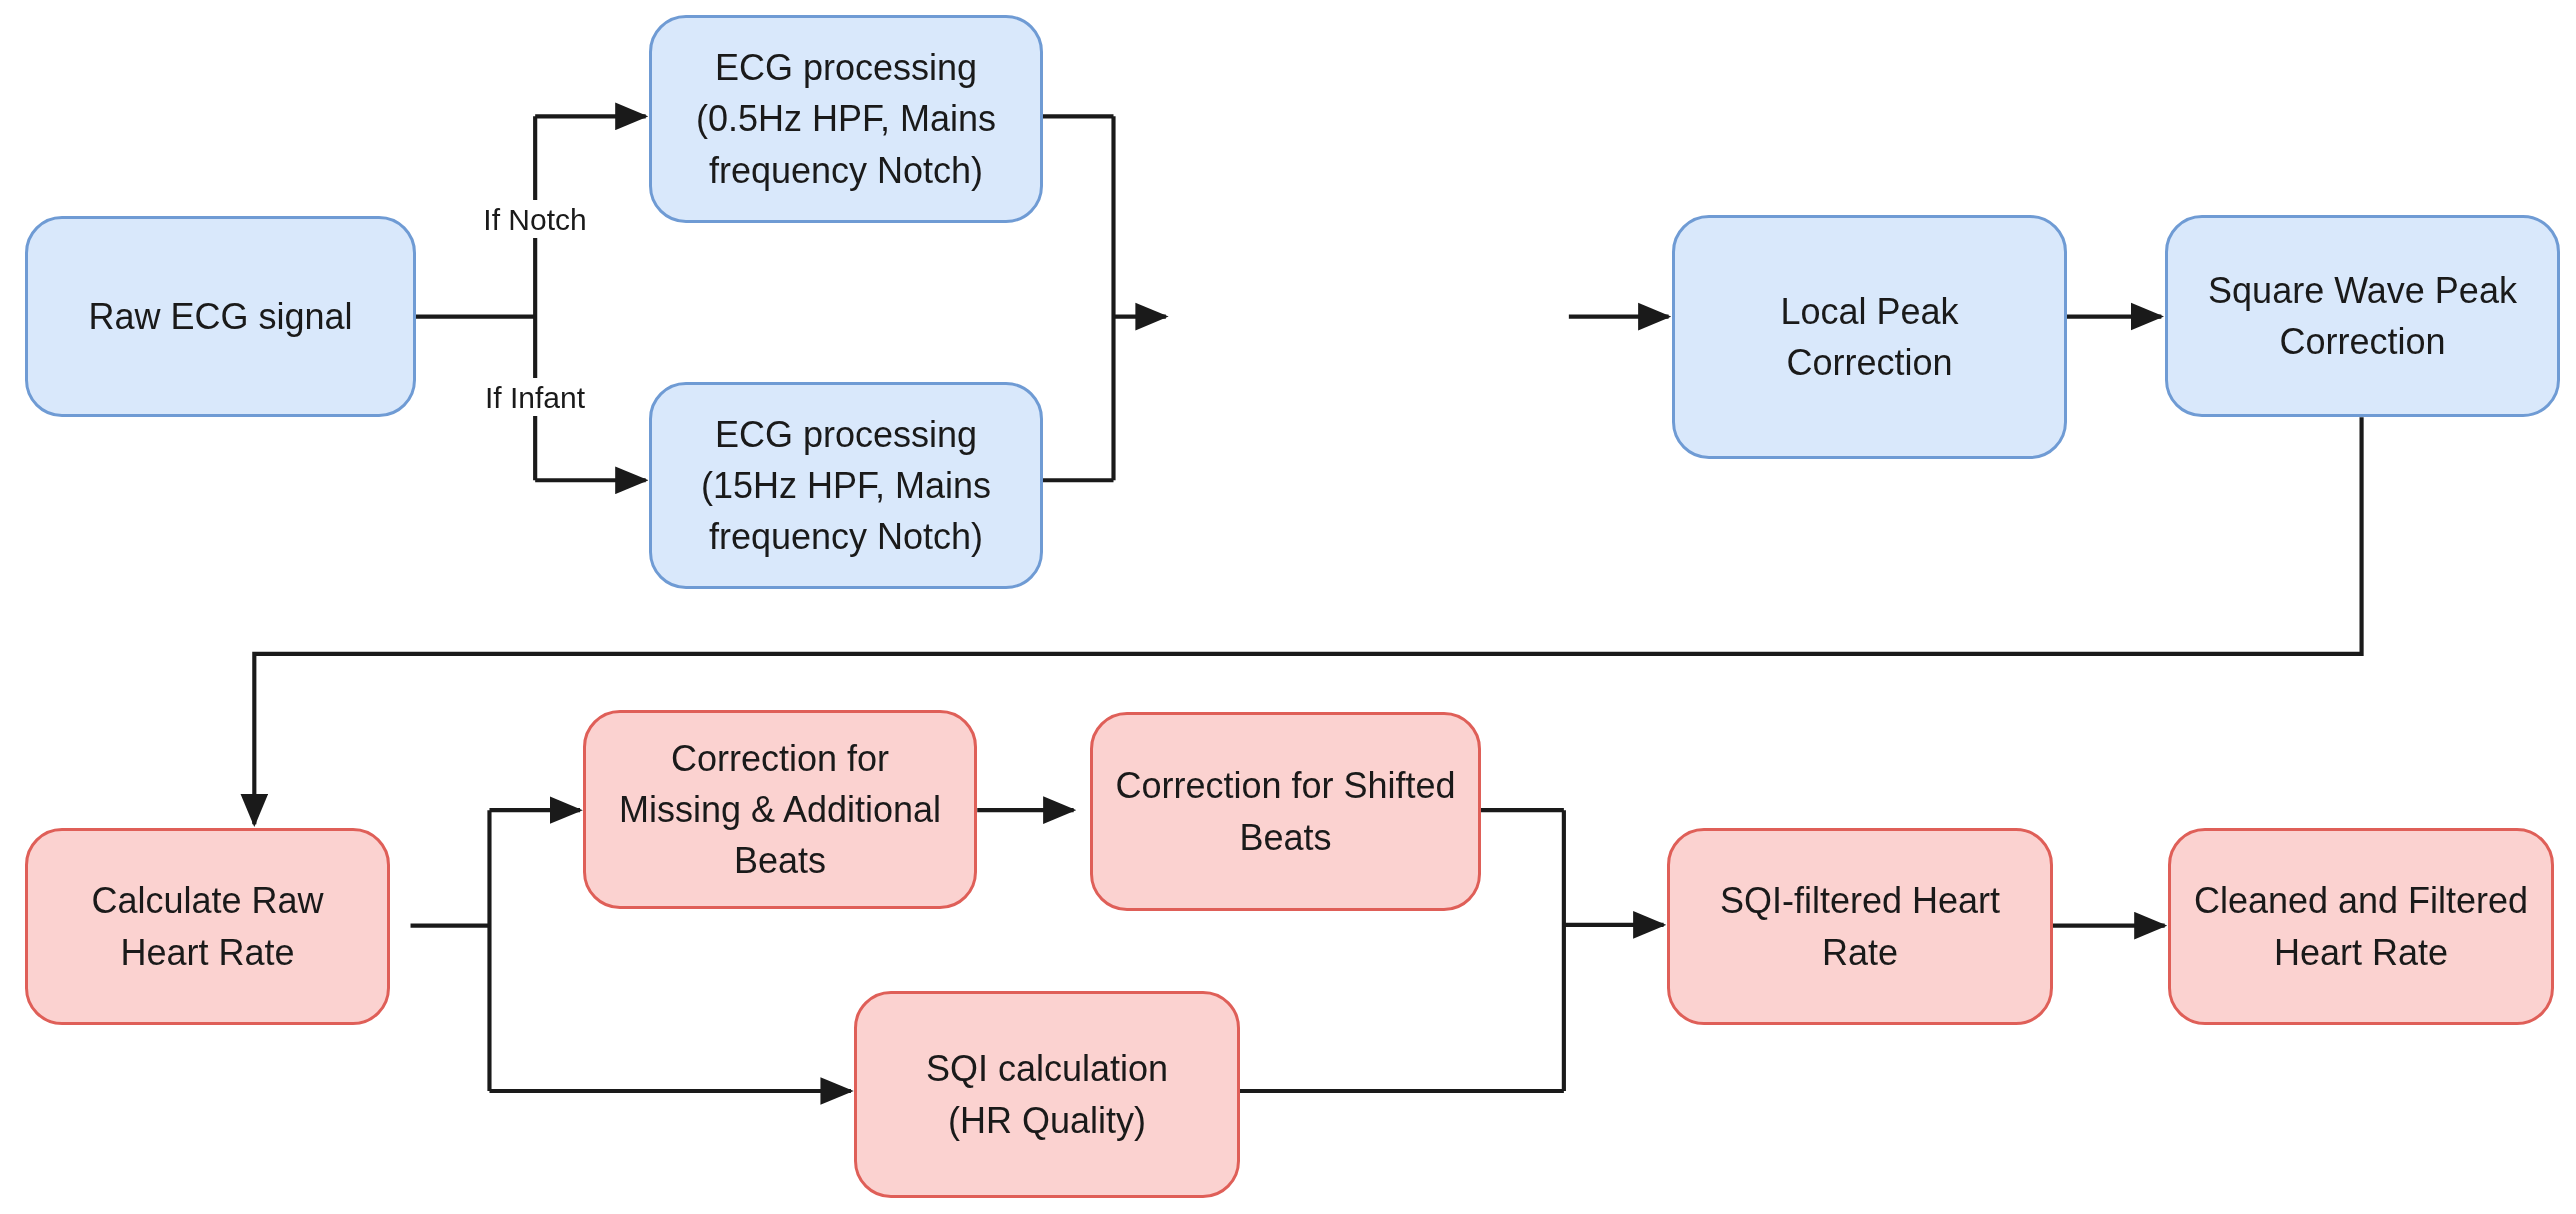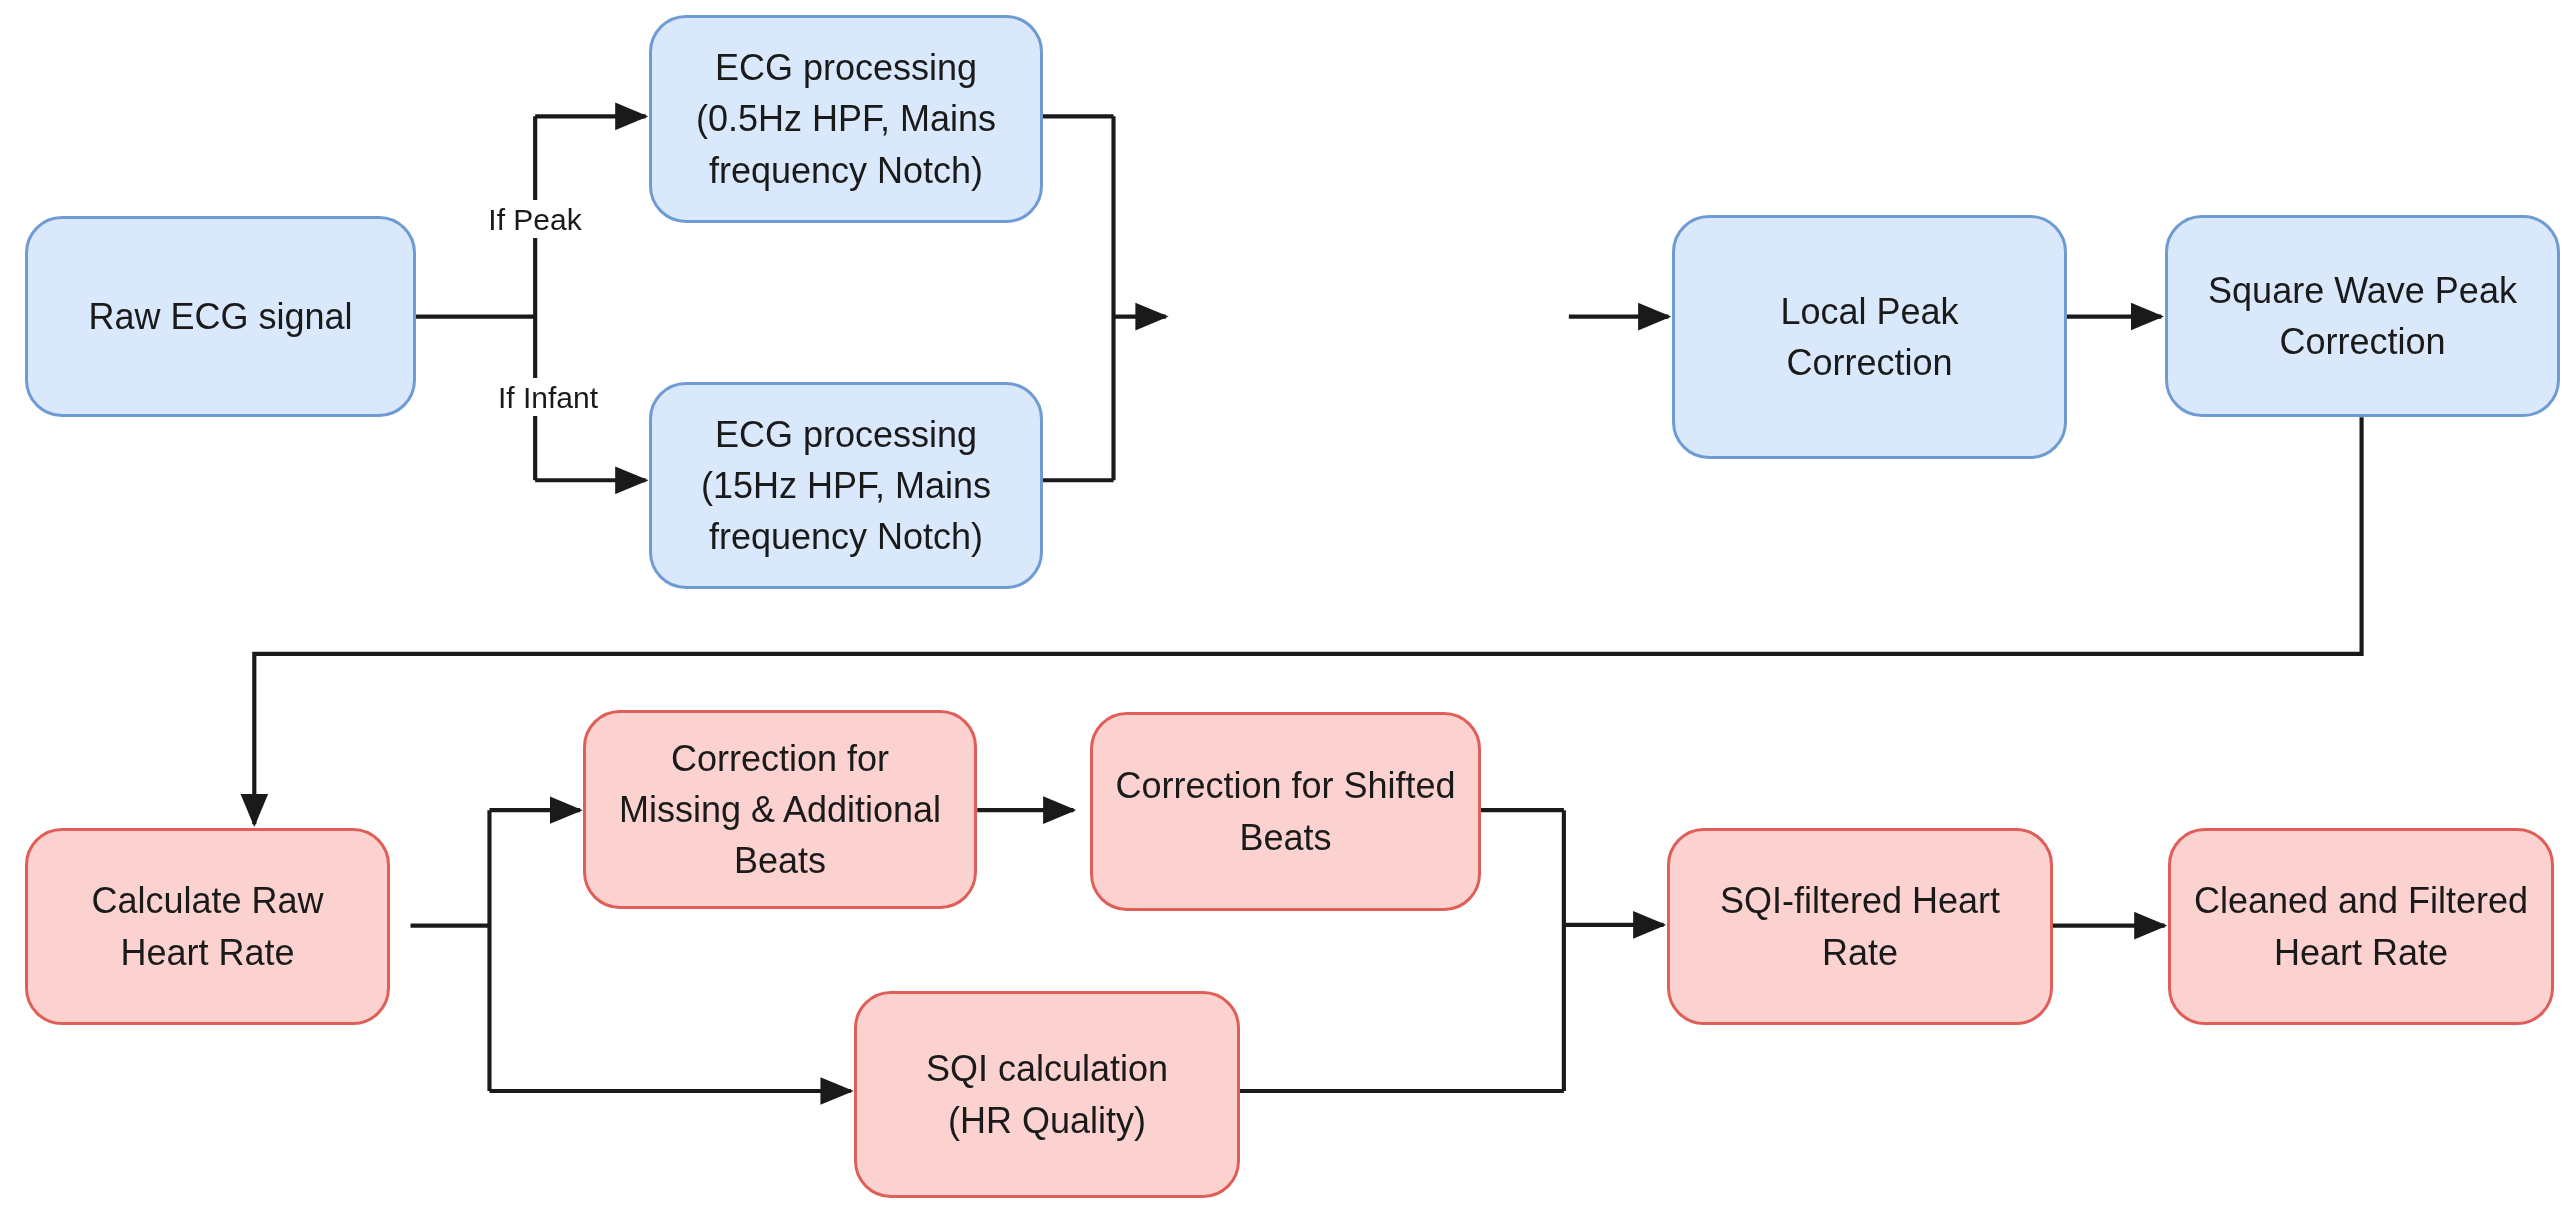--- a/index.html
+++ b/index.html
@@ -123,17 +123,17 @@
   <div class="node pink" style="left:854px;top:991px;width:386px;height:207px;">
     <span class="lbl">SQI calculation
 (HR Quality)</span>
   </div>
 
   <div class="node pink" style="left:2168px;top:828px;width:386px;height:197px;">
     <span class="lbl">Cleaned and Filtered
 Heart Rate</span>
   </div>
 
-  <span class="edge-label" style="left:535px;top:219px;">If Peak</span>
-  <span class="edge-label" style="left:548px;top:397px;">If Infant</span>
+  <span class="edge-label" style="left:535px;top:219px;">If Notch</span>
+  <span class="edge-label" style="left:535px;top:397px;">If Infant</span>
 
 </div>
 
 
 </body></html>

